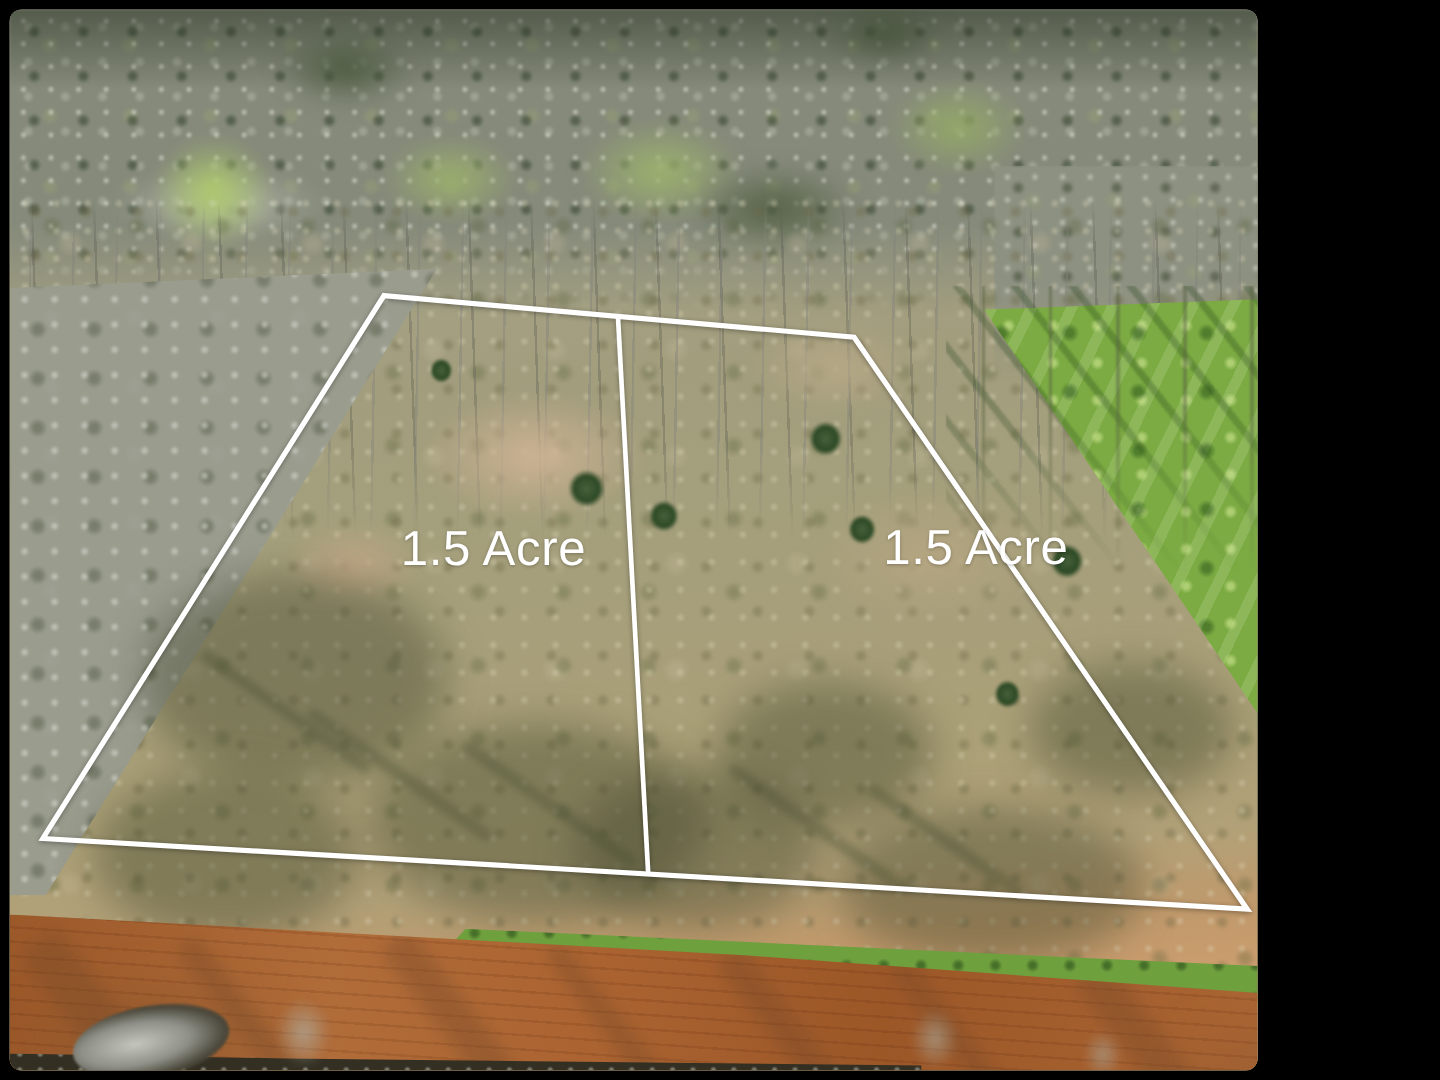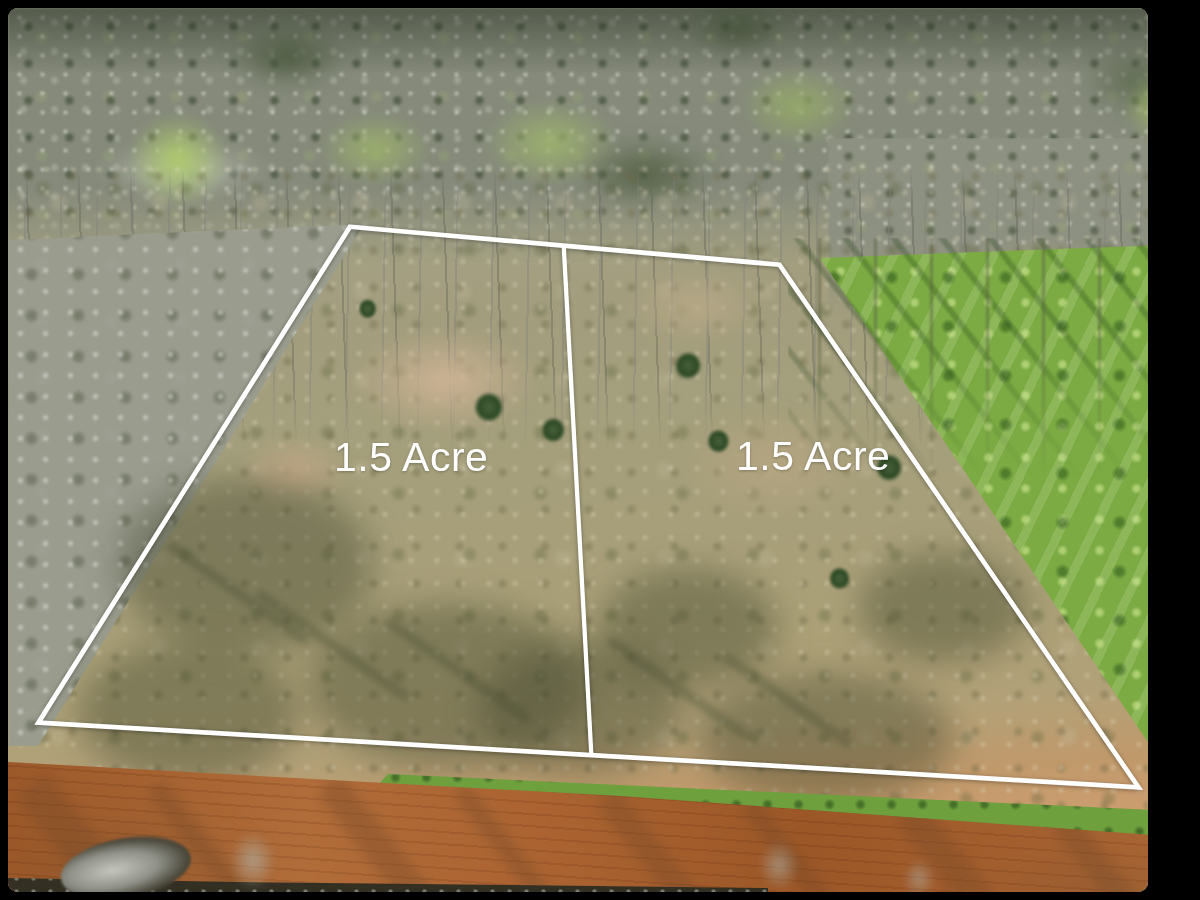--- a/index.html
+++ b/index.html
@@ -1,18 +1,18 @@
 <!DOCTYPE html>
 <html><head>
 <meta charset="utf-8">
 <style>
   html,body{margin:0;padding:0;background:#000;width:1200px;height:900px;overflow:hidden;
     font-family:"Liberation Sans", sans-serif;}
   .frame{position:absolute;left:0;top:0;width:1200px;height:900px;background:#000;border-radius:16px;}
-  .photo{position:absolute;left:8px;top:8px;width:1140px;height:884px;border-radius:10px;overflow:hidden;background:#a3a182;}
+  .photo{position:absolute;left:8px;top:8px;width:1040px;height:884px;border-radius:10px;overflow:hidden;background:#a3a182;}
   .layer{position:absolute;left:0;top:0;width:100%;height:100%;}
 
   
   .base{background:linear-gradient(175deg,
       #7e8374 0%, #8b8f80 9%, #979a86 15%, #9f9d82 21%, #a4a183 27%,
       #a29d7d 35%, #a49f7c 47%, #a79f7a 59%, #aba077 70%, #b2a178 79%,
       #c0996b 86%, #cf9f70 93%, #c79766 100%);}
 
   
   .forest{position:absolute;left:0;top:0;width:100%;height:255px;

